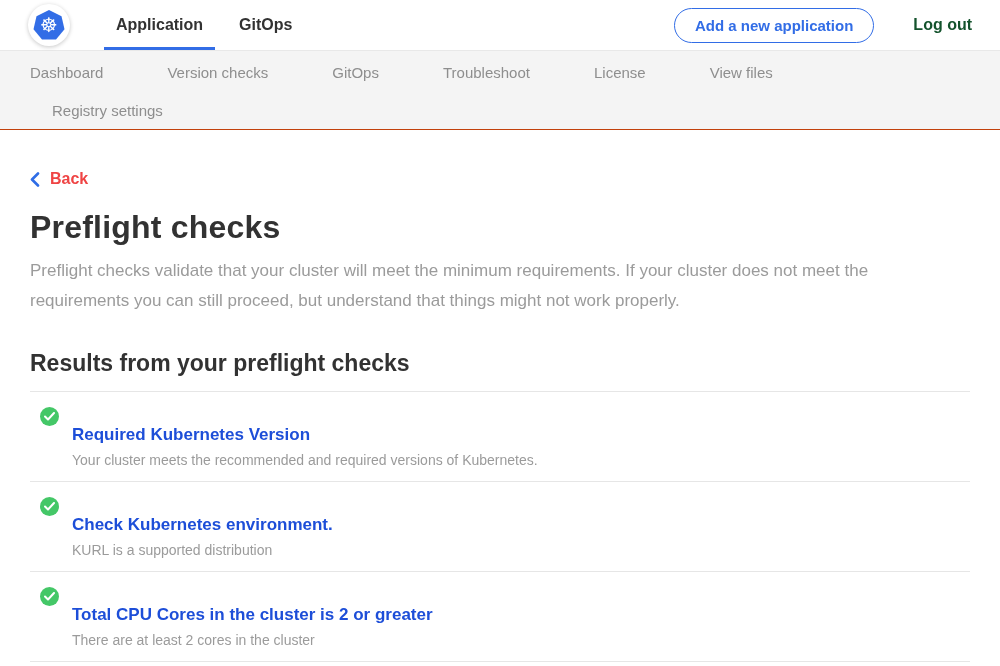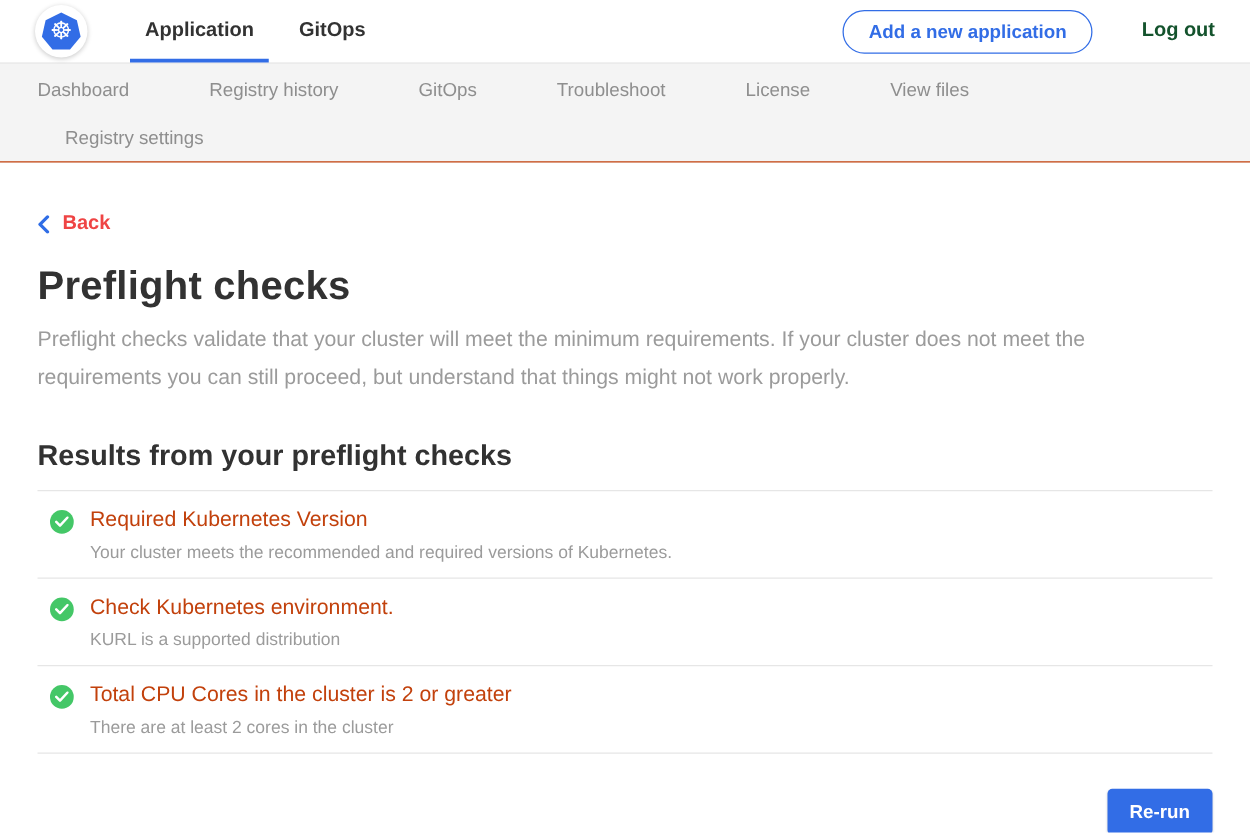--- a/index.html
+++ b/index.html
@@ -136,21 +136,21 @@
   }
   .check-icon {
     width: 19px; height: 19px;
     border-radius: 50%;
     background: #44c767;
     display: flex; align-items: center; justify-content: center;
     margin-top: 2px;
     flex: 0 0 auto;
   }
   .check-body { display: flex; flex-direction: column; gap: 7px; }
-  .check-title { font-size: 17px; font-weight: 400; color: #c2410c; }
+  .check-title { font-size: 17px; font-weight: 700; color: #1d4ed8; margin-top: 20px; }
   .check-detail { font-size: 14px; color: #9b9b9b; }
 
   .footer-actions {
     display: flex;
     justify-content: flex-end;
     padding: 28px 30px 0 12px;
     align-items: flex-end;
   }
   .rerun-btn {
     background: #326de6;
@@ -183,21 +183,21 @@
 
   <div class="topnav-right">
     <button class="add-app-btn">Add a new application</button>
     <span class="logout-link">Log out</span>
   </div>
 </header>
 
 <nav class="subnav">
   <div class="subnav-row">
     <span class="subnav-item">Dashboard</span>
-    <span class="subnav-item">Registry history</span>
+    <span class="subnav-item">Version checks</span>
     <span class="subnav-item">GitOps</span>
     <span class="subnav-item">Troubleshoot</span>
     <span class="subnav-item">License</span>
     <span class="subnav-item">View files</span>
   </div>
   <div class="subnav-row second">
     <span class="subnav-item">Registry settings</span>
   </div>
 </nav>
 

